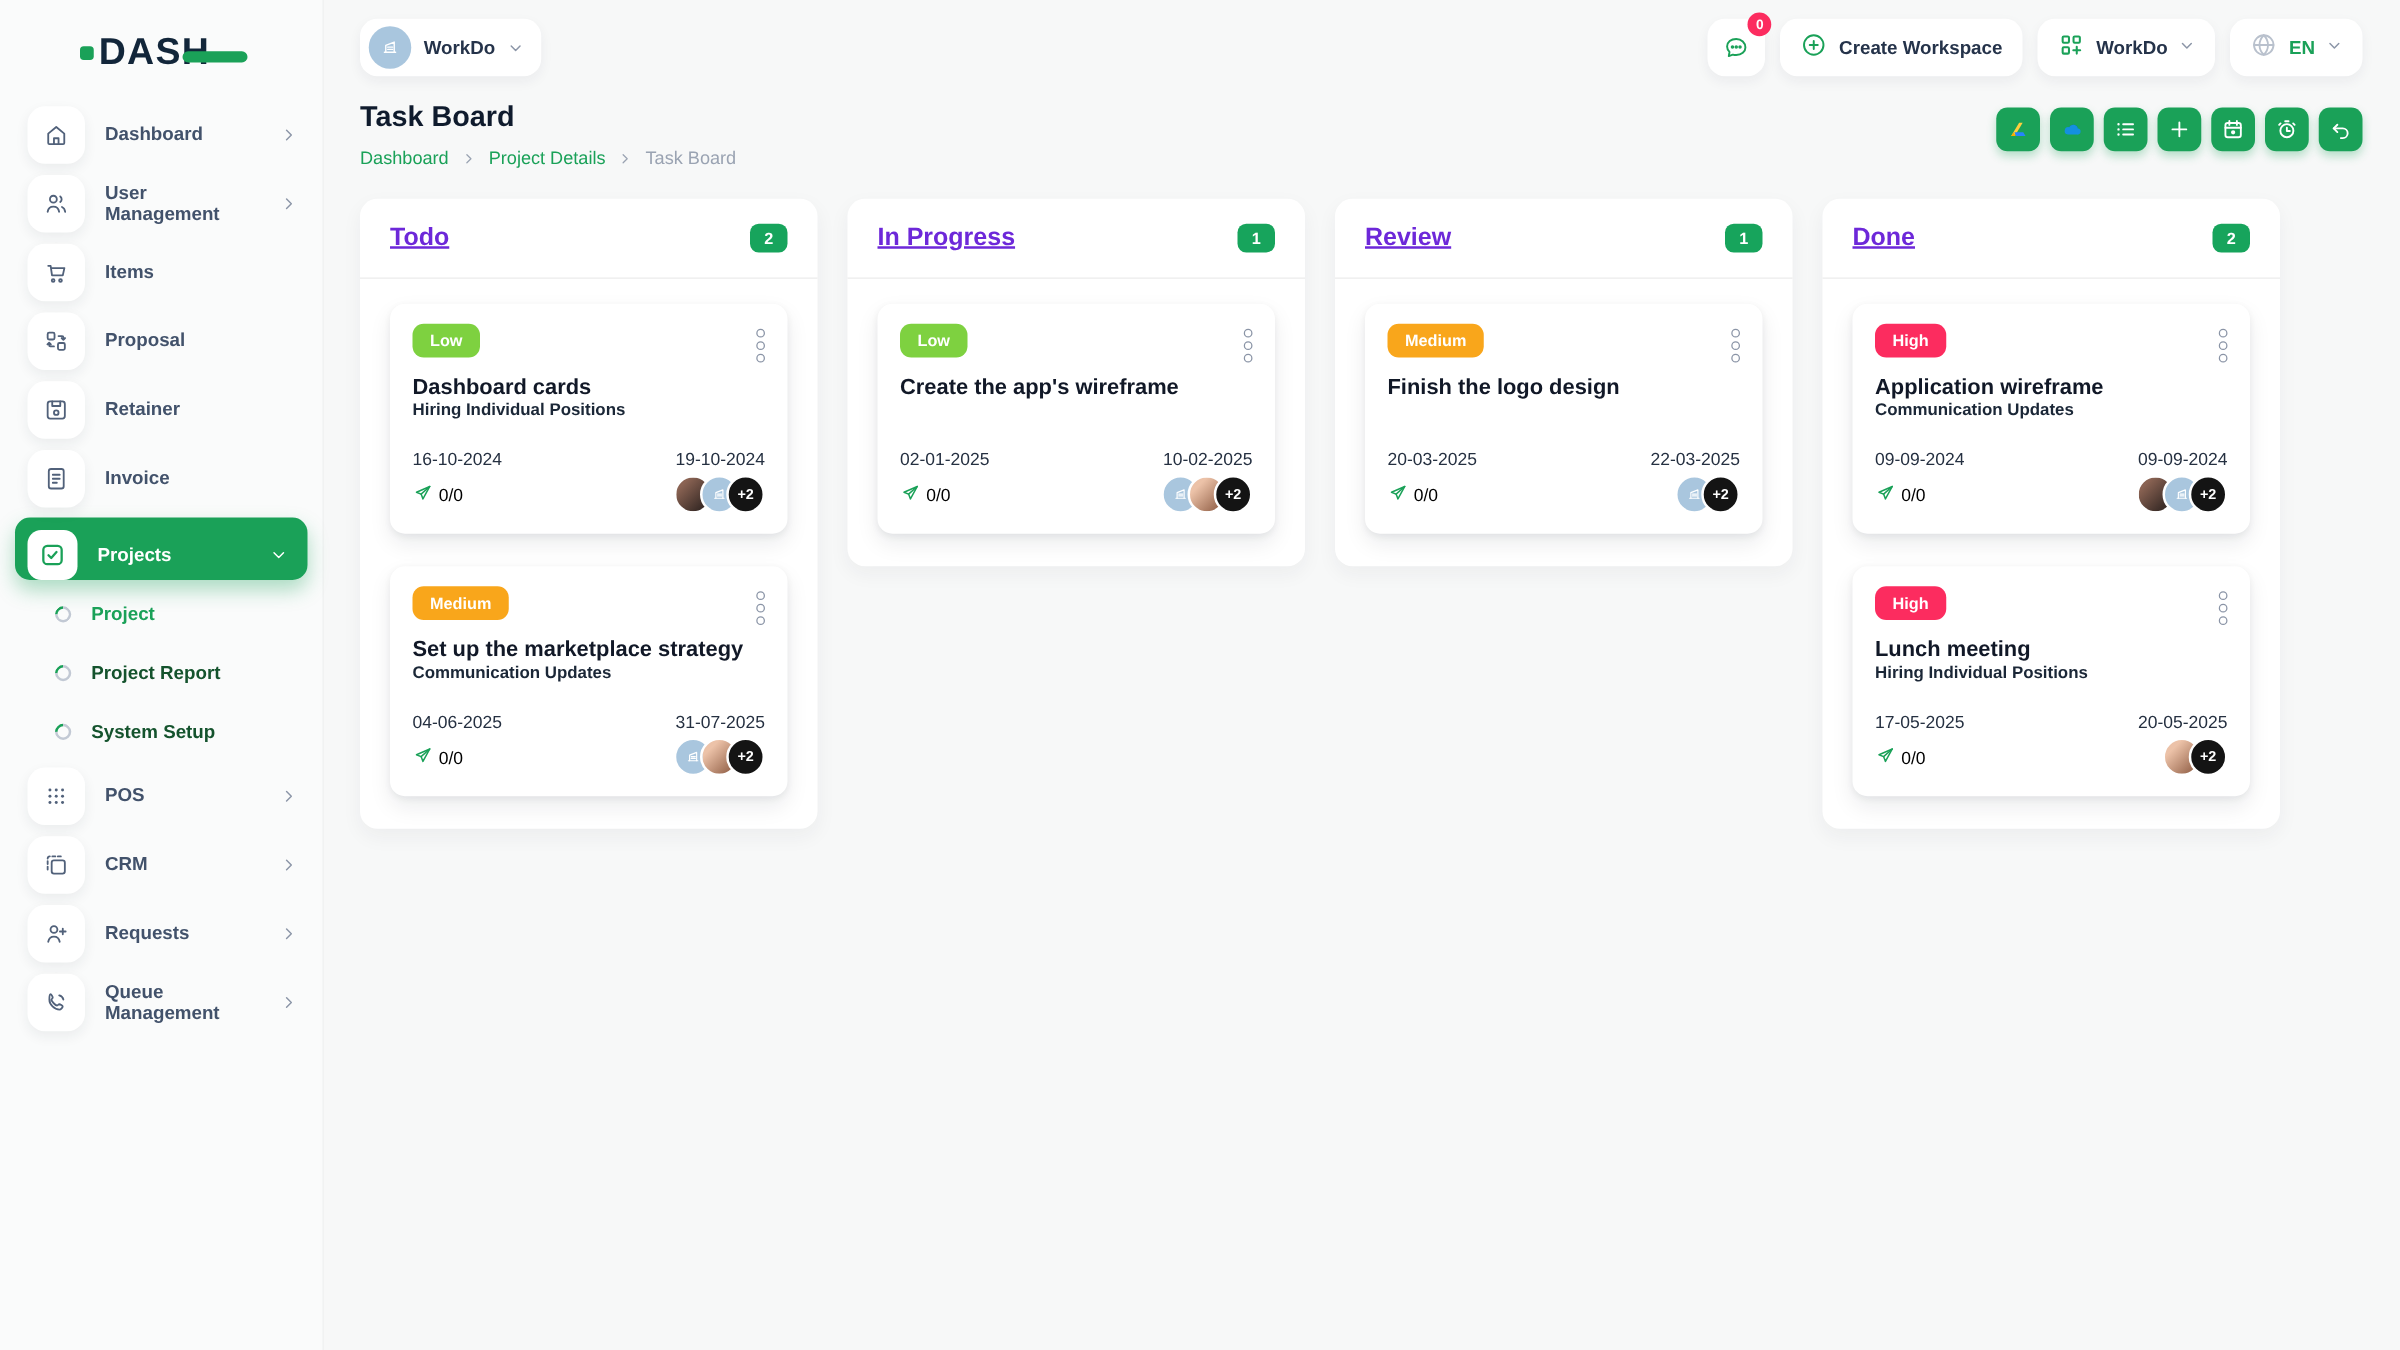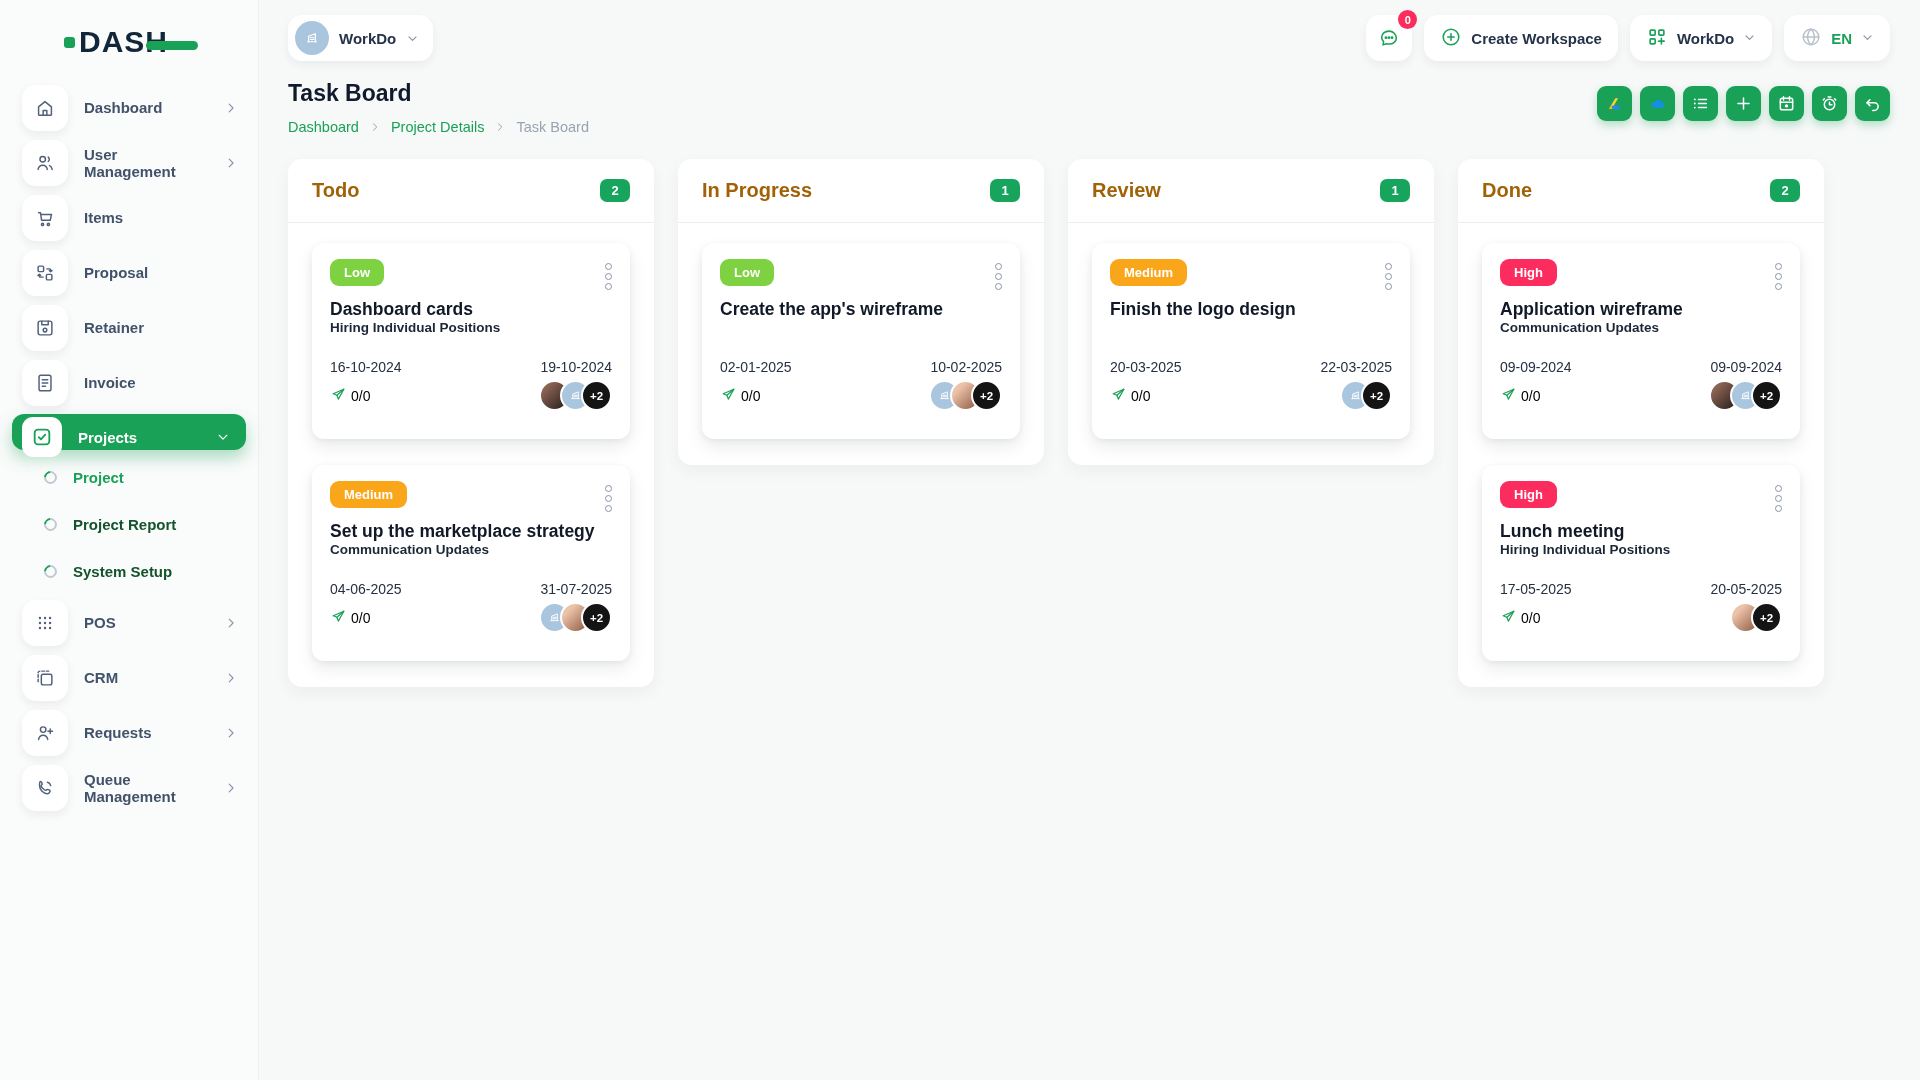--- a/index.html
+++ b/index.html
@@ -12,21 +12,21 @@
   .logo-dot{width:11px;height:11px;border-radius:3px;background:#1aa158;margin-right:4px;}
   .logo-text{font-size:30px;font-weight:bold;letter-spacing:1px;color:#12263a;}
   .logo-bar{width:52px;height:9px;border-radius:5px;background:#1aa158;margin-left:-22px;margin-top:6px;}
   .nav{padding:0 0 10px;}
   .side-item{display:flex;align-items:center;gap:16px;padding:6px 20px 6px 22px;height:55px;box-sizing:border-box;cursor:pointer;}
   .icon-box{width:46px;height:46px;border-radius:14px;background:#fff;box-shadow:0 4px 10px rgba(30,40,60,0.07);display:grid;place-items:center;flex:0 0 auto;}
   .icon-box svg{width:22px;height:22px;}
   .side-label{font-size:15px;font-weight:600;color:#42526b;}
   .side-chev{margin-left:auto;display:flex;color:#8b95a7;}
   .side-chev svg{width:14px;height:14px;}
-  .side-item.active{background:#1aa158;border-radius:12px;margin:4px 12px;padding:16px 16px 6px 10px;height:36px;box-shadow:0 8px 16px rgba(26,161,88,0.35);}
+  .side-item.active{background:#1aa158;border-radius:12px;margin:4px 12px;padding:16px 16px 6px 10px;height:50px;box-shadow:0 8px 16px rgba(26,161,88,0.35);}
   .side-item.active .icon-box{width:40px;height:40px;border-radius:11px;box-shadow:none;}
   .side-item.active .side-label{color:#fff;}
   .side-item.active .side-chev{color:#fff;}
   .submenu-item{display:flex;align-items:center;gap:16px;padding:0 20px 0 44px;height:47px;cursor:pointer;}
   .bullet{width:9px;height:9px;border-radius:50%;border:2px solid #c2c9d4;border-top-color:#1aa158;transform:rotate(-45deg);flex:0 0 auto;}
   .submenu-label{font-size:15px;font-weight:600;color:#14532d;}
   .submenu-item.active .submenu-label{color:#1aa158;}
 
   
   .main{position:absolute;left:258px;top:0;right:0;bottom:0;padding:12px 30px 0;box-sizing:border-box;}
@@ -52,25 +52,25 @@
   .bc-sep svg{width:12px;height:12px;}
   .bc-current{color:#9aa3b2;}
   .toolbar{display:flex;gap:8px;margin-top:6px;}
   .tool-btn{width:35px;height:35px;border-radius:9px;background:#1aa158;border:none;display:grid;place-items:center;cursor:pointer;box-shadow:0 4px 8px rgba(26,161,88,0.3);}
   .tool-btn svg{width:19px;height:19px;color:#fff;}
 
   
   .board{display:flex;gap:24px;margin-top:24px;align-items:flex-start;}
   .column{width:366px;background:#fff;border-radius:14px;box-shadow:0 6px 16px rgba(30,40,60,0.05);}
   .col-head{display:flex;justify-content:space-between;align-items:center;padding:20px 24px;}
-  .col-title{font-size:20px;font-weight:bold;color:#a16207;}
+  .col-title{font-size:20px;font-weight:bold;color:#6d28d9;text-decoration:underline;}
   .col-count{min-width:30px;height:23px;padding:0 8px;box-sizing:border-box;background:#17a45c;border-radius:7px;color:#fff;font-size:13px;font-weight:bold;display:grid;place-items:center;}
   .col-divider{border-top:1px solid #ececec;}
   .cards{display:flex;flex-direction:column;gap:26px;padding:20px 24px 26px;}
-  .card{background:#fff;border-radius:12px;box-shadow:0 2px 6px rgba(17,24,39,0.06),0 8px 18px rgba(17,24,39,0.08);padding:16px 18px 28px;position:relative;cursor:pointer;}
+  .card{background:#fff;border-radius:12px;box-shadow:0 2px 6px rgba(17,24,39,0.06),0 8px 18px rgba(17,24,39,0.08);padding:16px 18px 16px;position:relative;cursor:pointer;}
   .prio{display:inline-block;color:#fff;font-size:13px;font-weight:600;padding:6px 14px;border-radius:9px;}
   .dots{position:absolute;top:18px;right:16px;display:flex;flex-direction:column;gap:3px;cursor:pointer;padding:2px;}
   .dots i{width:5px;height:5px;border-radius:50%;border:1.5px solid #8a94a6;display:block;}
   .card-title{font-size:17.5px;font-weight:bold;color:#111827;margin-top:13px;}
   .milestone{font-size:13.5px;font-weight:bold;color:#1b2737;min-height:17px;}
   .dates{display:flex;justify-content:space-between;margin-top:22px;font-size:14px;color:#253041;}
   .card-foot{display:flex;justify-content:space-between;align-items:center;margin-top:5px;}
   .send-wrap{display:flex;align-items:center;gap:4px;font-size:14px;color:#000000;}
   .send-wrap svg{width:17px;height:17px;color:#1aa158;}
   .avatars{display:flex;align-items:center;}

